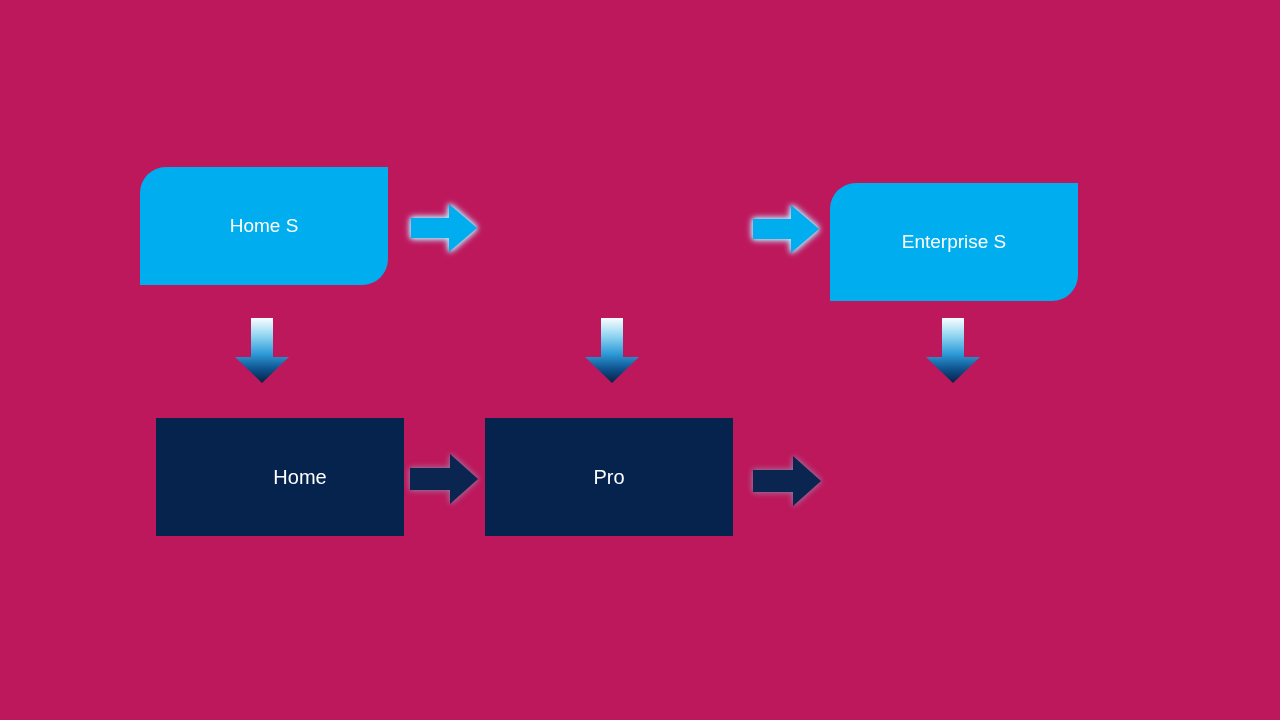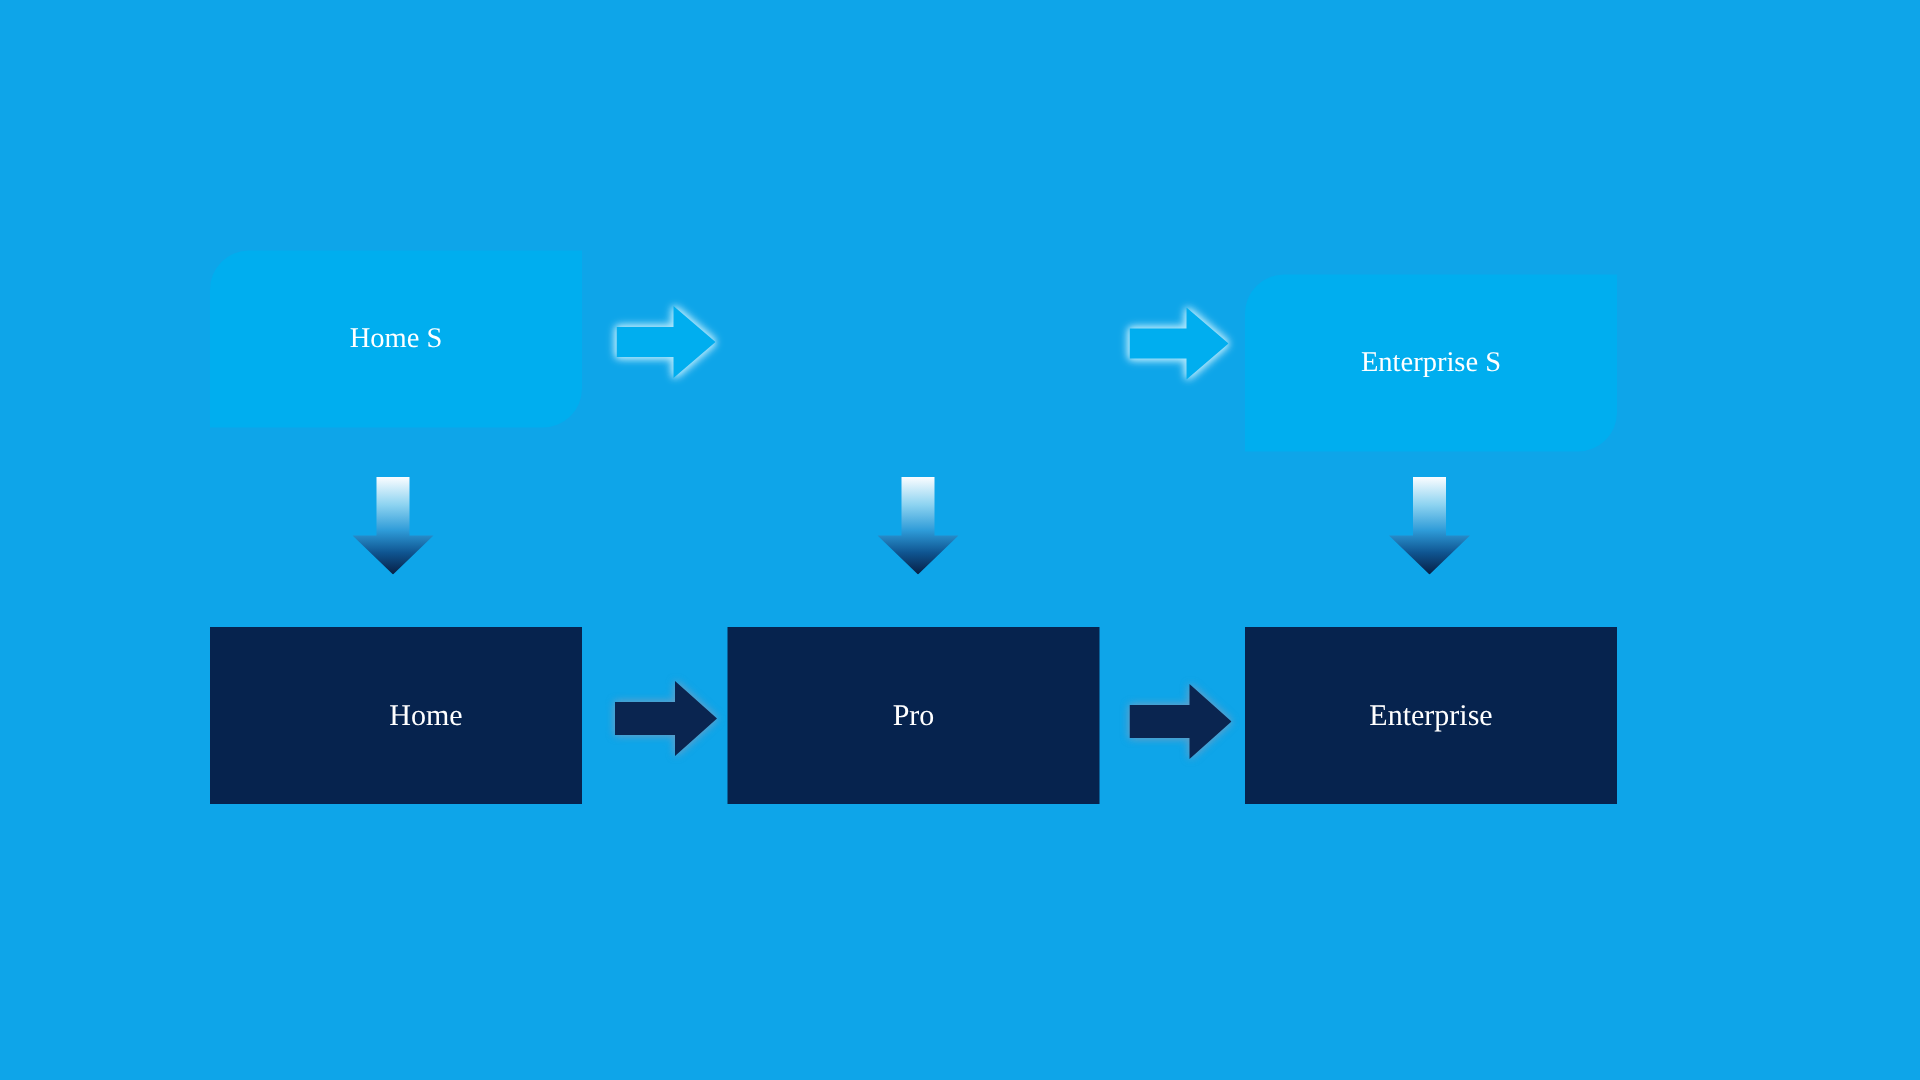--- a/index.html
+++ b/index.html
@@ -1,22 +1,22 @@
 <!DOCTYPE html>
 <html><head>
 <meta charset="utf-8">
 <style>
   html, body { margin: 0; padding: 0; background: #ffffff; }
   .stage {
     position: relative;
     width: 1280px;
     height: 720px;
-    background: #0ea5e9;
+    background: #be185d;
     overflow: hidden;
-    font-family: Liberation Serif, serif;
+    font-family: Liberation Sans, sans-serif;
   }
   .node {
     position: absolute;
     width: 248px;
     height: 118px;
     display: flex;
     align-items: center;
     justify-content: center;
     color: #ffffff;
     text-align: center;
@@ -34,21 +34,21 @@
   }
   .harrow { position: absolute; }
   .harrow--light { filter: drop-shadow(0 0 3px #9FE1FB) drop-shadow(0 0 2px #C9F0FD); }
   .harrow--dark  { filter: drop-shadow(0 0 3px rgba(120,140,170,0.55)) drop-shadow(0 0 2px rgba(165,180,205,0.45)); }
   .varrow { position: absolute; }
   .defs-svg { position: absolute; width: 0; height: 0; }
   
   #node-home-s       { left: 140px; top: 167px; }
   #node-pro-s        { left: 485px; top: 167px; }
   #node-enterprise-s { left: 830px; top: 183px; }
-  #node-home         { left: 140px; top: 418px; padding-left: 40px; }
+  #node-home         { left: 156px; top: 418px; padding-left: 40px; }
   #node-pro          { left: 485px; top: 418px; justify-content: center; }
   #node-enterprise   { left: 830px; top: 418px; }
   #harrow-top-1    { left: 411px; top: 204px; }
   #harrow-top-2    { left: 753px; top: 205px; }
   #harrow-bottom-1 { left: 410px; top: 454px; }
   #harrow-bottom-2 { left: 753px; top: 456px; }
   #varrow-1 { left: 235px; top: 318px; }
   #varrow-2 { left: 585px; top: 318px; }
   #varrow-3 { left: 926px; top: 318px; }
 </style>
@@ -92,23 +92,20 @@
   <svg class="varrow" id="varrow-3" width="54" height="65" viewBox="0 0 54 65">
     <polygon points="16,0 38,0 38,39 54,39 27,65 0,39 16,39" fill="url(#downGrad)"></polygon>
   </svg>
 
   <div class="node node--full" id="node-home">
     <span>Home</span>
   </div>
   <div class="node node--full" id="node-pro">
     <span>Pro</span>
   </div>
-  <div class="node node--full" id="node-enterprise">
-    <span>Enterprise</span>
-  </div>
 
   <svg class="harrow harrow--dark" id="harrow-bottom-1" width="68" height="50" viewBox="0 0 68 50">
     <polygon points="0,14 40,14 40,0 68,25 40,50 40,36 0,36" fill="#0A2550"></polygon>
   </svg>
   <svg class="harrow harrow--dark" id="harrow-bottom-2" width="68" height="50" viewBox="0 0 68 50">
     <polygon points="0,14 40,14 40,0 68,25 40,50 40,36 0,36" fill="#0A2550"></polygon>
   </svg>
 
 </div>
 

